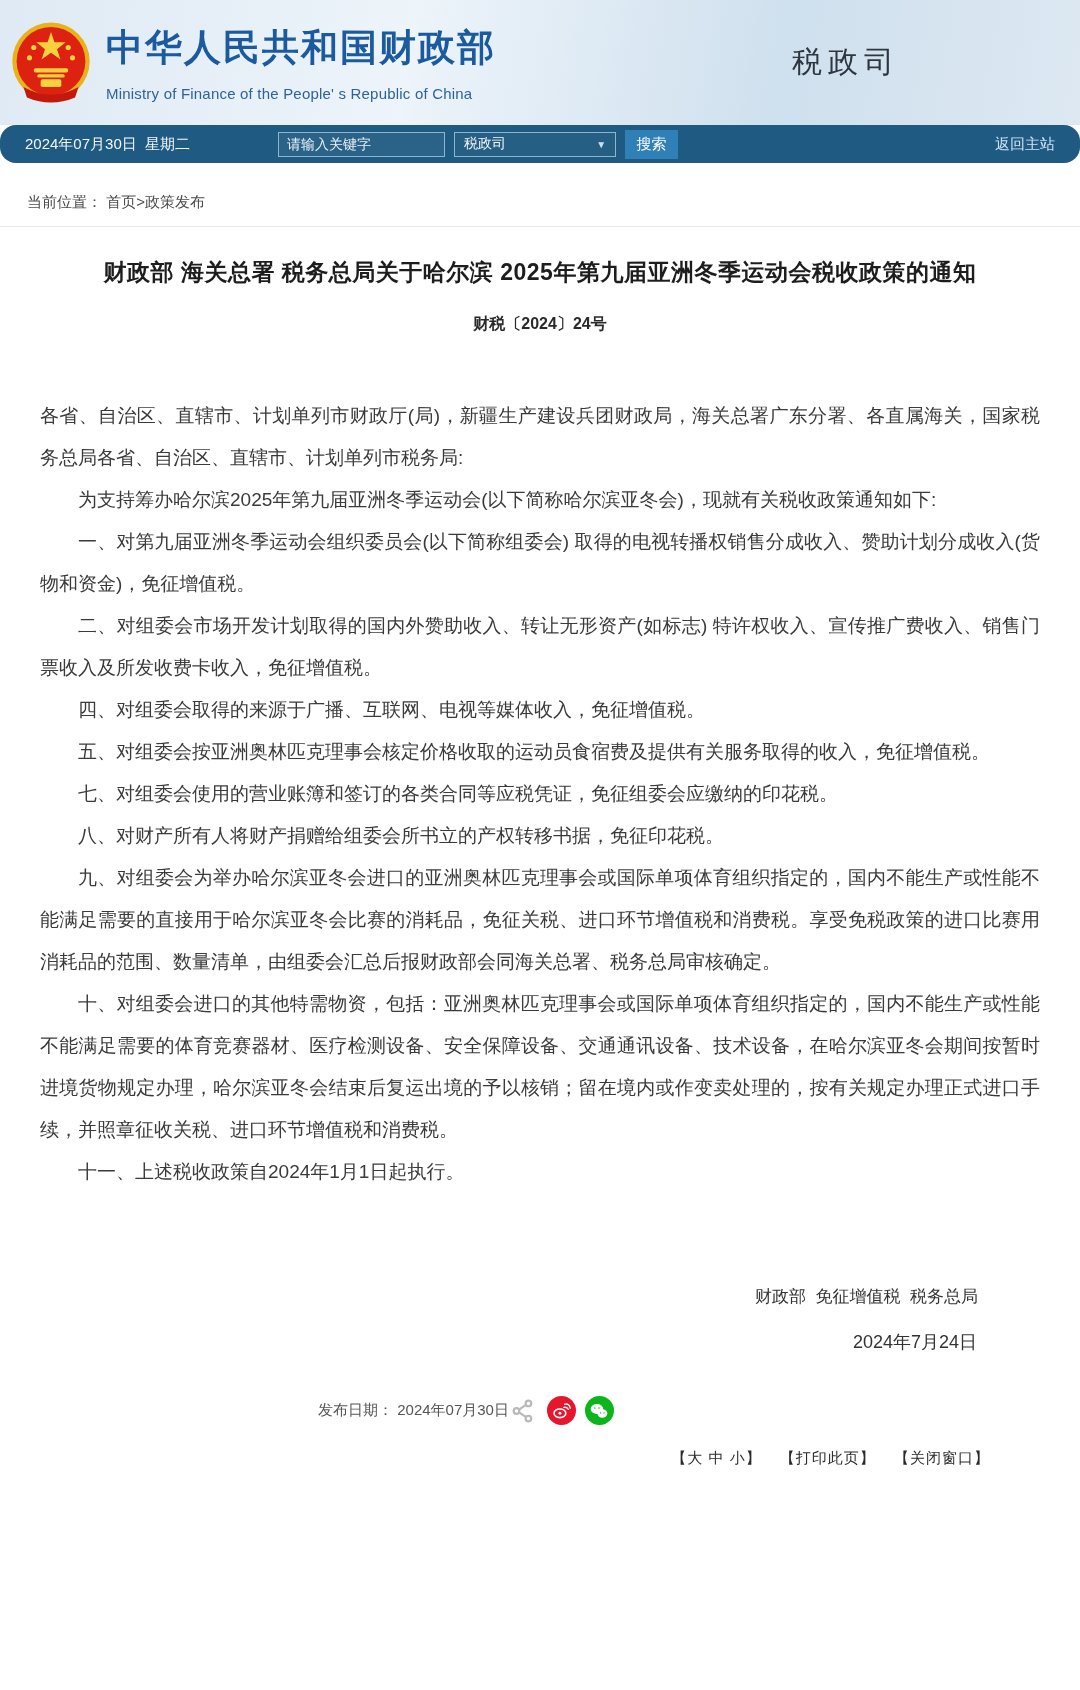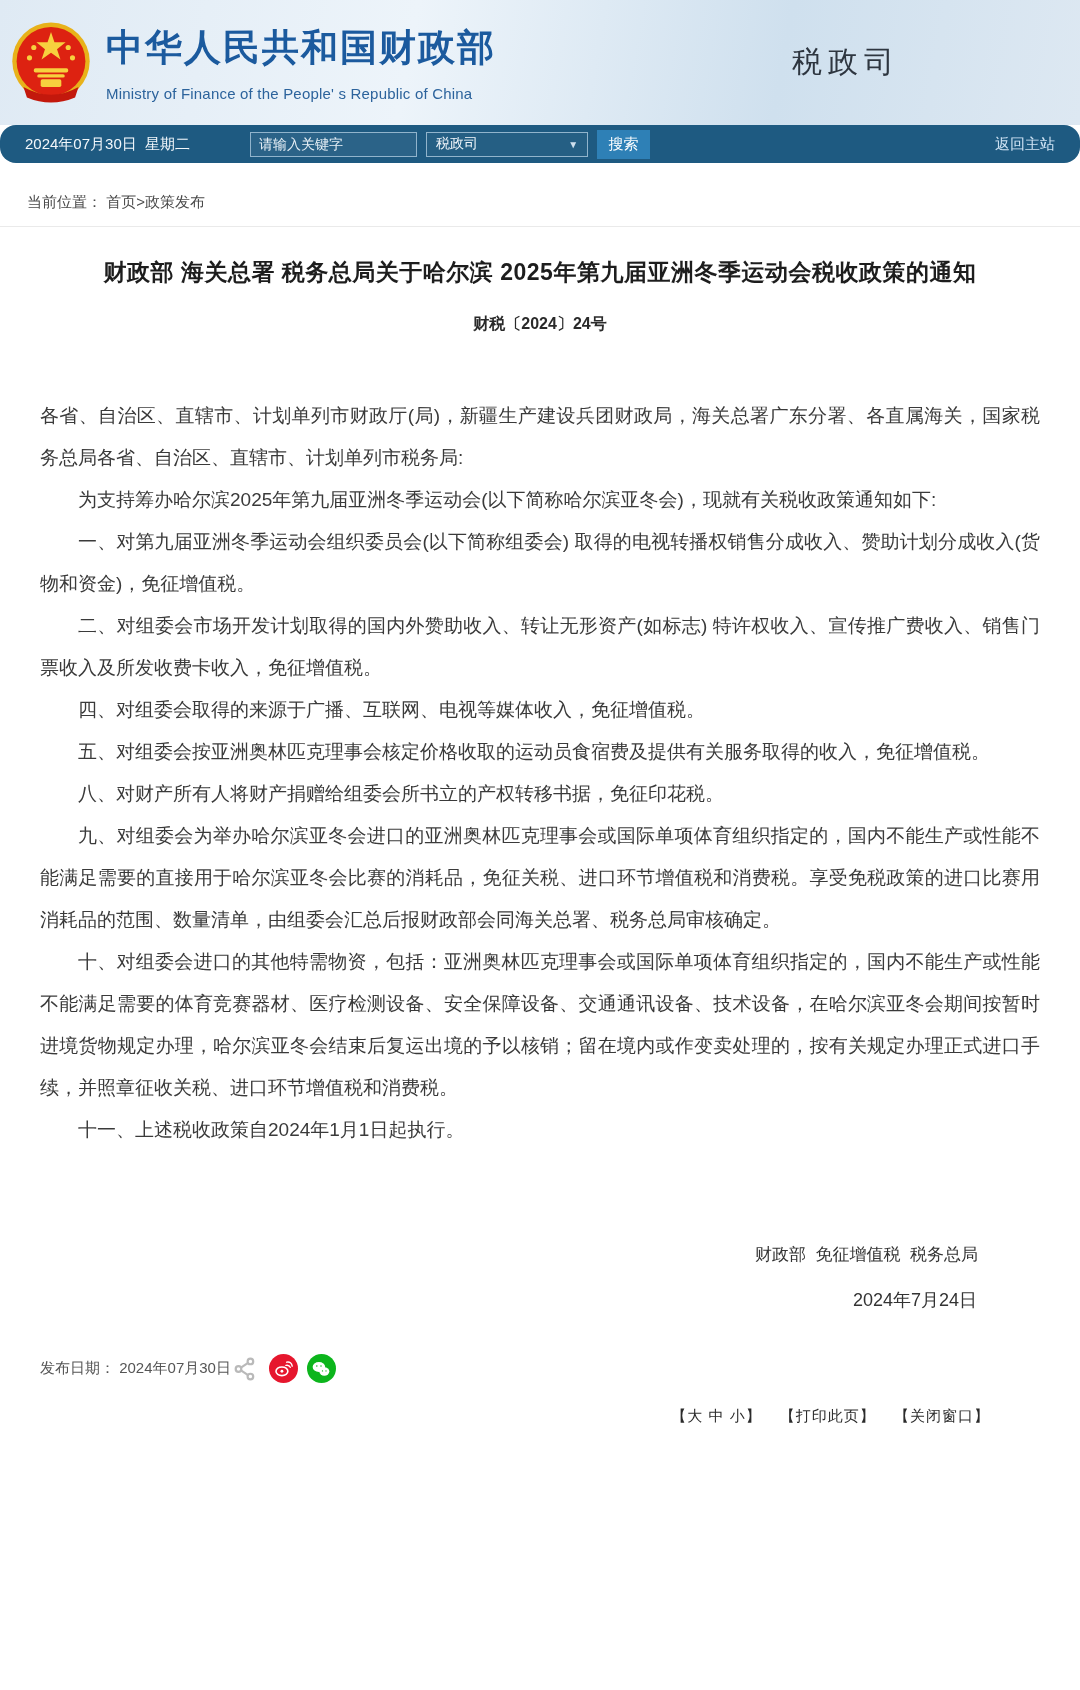--- a/index.html
+++ b/index.html
@@ -26,21 +26,21 @@
   .dept { font-size:30px; color:#2e3640; letter-spacing:6px; font-weight:500; }
 
   
   .navbar {
     height:38px; flex:0 0 38px; background:#1e5a81;
     display:flex; align-items:center; padding:0 25px;
     color:#fff; font-size:15px;border-radius:16px;
   }
   .nav-date { white-space:pre-wrap; color:#f2f7fb; }
   .search-input {
-    margin-left:60px; width:167px; height:25px;
+    margin-left:88px; width:167px; height:25px;
     background:rgba(255,255,255,0.06); border:1px solid #91b4cc;
     color:#ffffff; font-size:14px; padding:0 8px; outline:none;
     font-family:inherit;
   }
   .search-input::placeholder { color:#e9f1f7; opacity:1; }
   .search-scope {
     margin-left:9px; width:162px; height:25px;
     border:1px solid #91b4cc; display:flex; align-items:center;
     justify-content:space-between; padding:0 9px; cursor:pointer;
     color:#f2f7fb; font-size:14px; background:rgba(255,255,255,0.03);
@@ -68,21 +68,21 @@
   }
   .doc-number { margin-top:26px; text-align:center; font-size:16px; font-weight:bold; color:#2a2a2a; }
   .doc-body { margin-top:60px; font-size:19px; line-height:42px; color:#3a3a3a; }
   .doc-body p { text-align:justify; }
   .doc-body p.indent { text-indent:2em; }
 
   .signature { margin-top:92px; text-align:right; padding-right:62px; font-size:17px; color:#333; white-space:pre-wrap; }
   .sign-date { margin-top:22px; text-align:right; padding-right:63px; font-size:18px; color:#333; }
 
   .meta-row {
-    margin-top:42px; display:flex; align-items:center; justify-content:flex-start;
+    margin-top:42px; display:flex; align-items:center; justify-content:center;
     padding-right:148px;
   }
   .publish-date { font-size:15px; color:#555; }
   .share-icons { display:flex; align-items:center; gap:9px; }
   .icon-btn { width:29px; height:29px; border-radius:50%; display:flex; align-items:center; justify-content:center; cursor:pointer; }
   .icon-share { background:transparent; }
   .icon-weibo { background:#e6162d; }
   .icon-wechat { background:#0cb51c; }
 
   .controls-row { margin-top:24px; text-align:right; padding-right:50px; font-size:15px; color:#2b2b2b; }
@@ -142,20 +142,21 @@
     <h1 class="doc-title">财政部 海关总署 税务总局关于哈尔滨 2025年第九届亚洲冬季运动会税收政策的通知</h1>
     <div class="doc-number">财税〔2024〕24号</div>
 
     <div class="doc-body">
       <p>各省、自治区、直辖市、计划单列市财政厅(局)，新疆生产建设兵团财政局，海关总署广东分署、各直属海关，国家税务总局各省、自治区、直辖市、计划单列市税务局:</p>
       <p class="indent">为支持筹办哈尔滨2025年第九届亚洲冬季运动会(以下简称哈尔滨亚冬会)，现就有关税收政策通知如下:</p>
       <p class="indent">一、对第九届亚洲冬季运动会组织委员会(以下简称组委会) 取得的电视转播权销售分成收入、赞助计划分成收入(货物和资金)，免征增值税。</p>
       <p class="indent">二、对组委会市场开发计划取得的国内外赞助收入、转让无形资产(如标志) 特许权收入、宣传推广费收入、销售门票收入及所发收费卡收入，免征增值税。</p>
       <p class="indent">四、对组委会取得的来源于广播、互联网、电视等媒体收入，免征增值税。</p>
       <p class="indent">五、对组委会按亚洲奥林匹克理事会核定价格收取的运动员食宿费及提供有关服务取得的收入，免征增值税。</p>
+      <p class="indent">七、对组委会使用的营业账簿和签订的各类合同等应税凭证，免征组委会应缴纳的印花税。</p>
       <p class="indent">八、对财产所有人将财产捐赠给组委会所书立的产权转移书据，免征印花税。</p>
       <p class="indent">九、对组委会为举办哈尔滨亚冬会进口的亚洲奥林匹克理事会或国际单项体育组织指定的，国内不能生产或性能不能满足需要的直接用于哈尔滨亚冬会比赛的消耗品，免征关税、进口环节增值税和消费税。享受免税政策的进口比赛用消耗品的范围、数量清单，由组委会汇总后报财政部会同海关总署、税务总局审核确定。</p>
       <p class="indent">十、对组委会进口的其他特需物资，包括：亚洲奥林匹克理事会或国际单项体育组织指定的，国内不能生产或性能不能满足需要的体育竞赛器材、医疗检测设备、安全保障设备、交通通讯设备、技术设备，在哈尔滨亚冬会期间按暂时进境货物规定办理，哈尔滨亚冬会结束后复运出境的予以核销；留在境内或作变卖处理的，按有关规定办理正式进口手续，并照章征收关税、进口环节增值税和消费税。</p>
       <p class="indent">十一、上述税收政策自2024年1月1日起执行。</p>
     </div>
 
     <div class="signature">财政部  免征增值税  税务总局</div>
     <div class="sign-date">2024年7月24日</div>
 
     <div class="meta-row">

